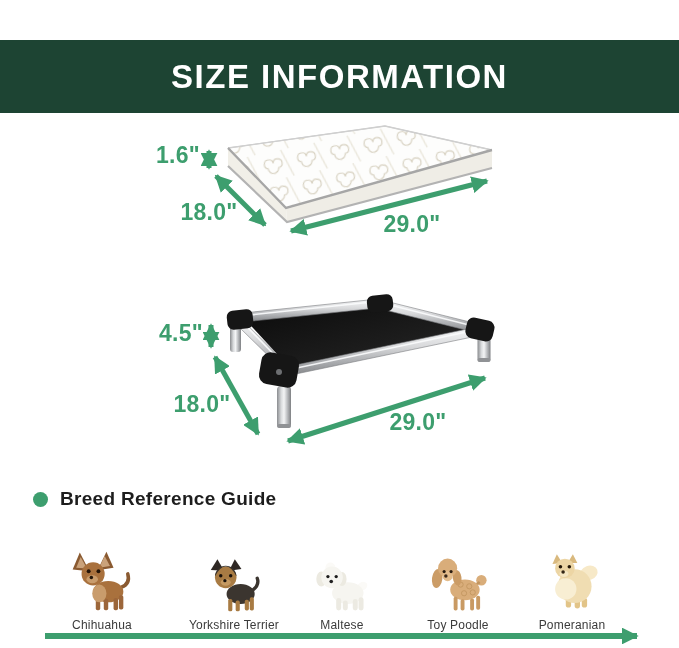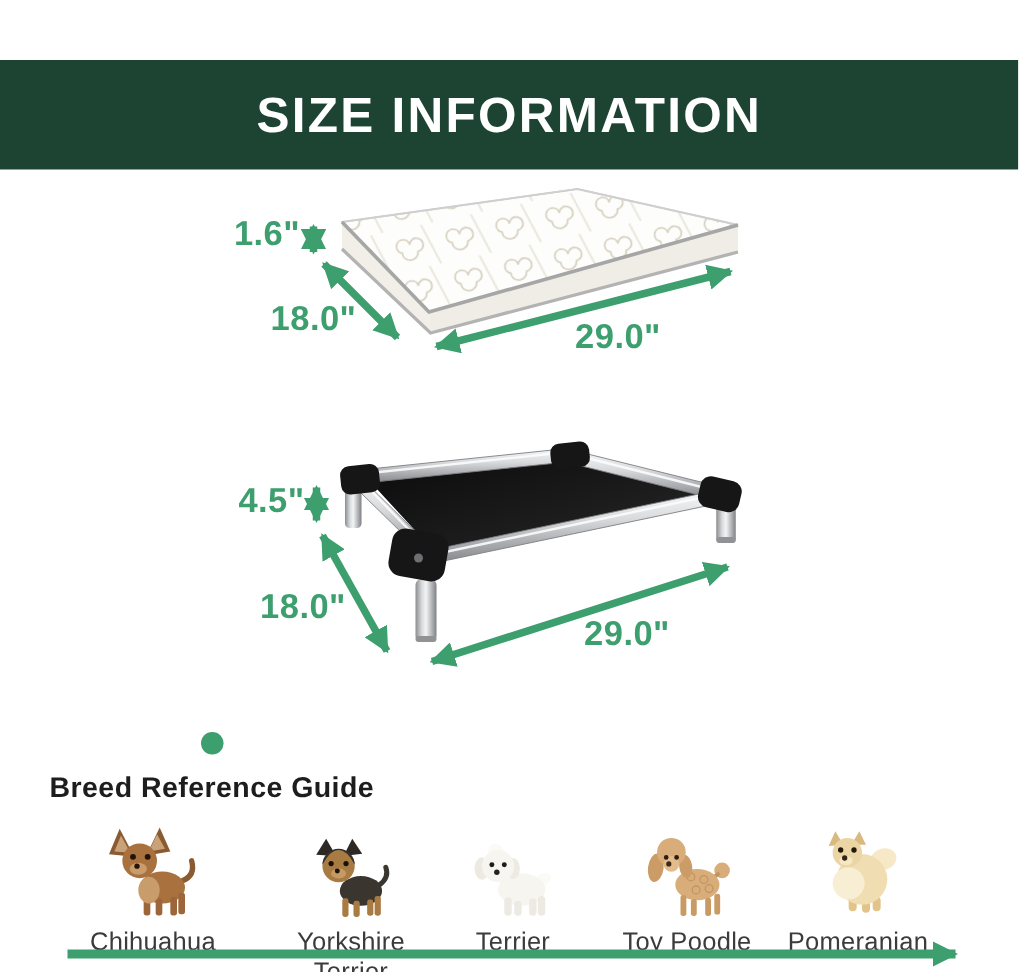--- a/index.html
+++ b/index.html
@@ -20,28 +20,28 @@
 
   .dim{position:absolute;color:var(--accent,#3d9e6e);font-weight:bold;font-size:23px;
        letter-spacing:.3px;white-space:nowrap;}
   .ta-r{text-align:right;} .ta-c{text-align:center;}
 
   .arrow{stroke:var(--accent,#3d9e6e);stroke-width:5;fill:none;}
   .arrow-thick{stroke:var(--accent,#3d9e6e);stroke-width:6;fill:none;}
   .ah{fill:var(--accent,#3d9e6e);}
 
   
-  .breed-head{position:absolute;top:488px;left:33px;display:flex;align-items:center;gap:12px;flex-direction:column;}
+  .breed-head{position:absolute;top:488px;left:33px;display:flex;align-items:center;gap:12px;}
   .dot{width:15px;height:15px;border-radius:50%;background:var(--accent,#3d9e6e);}
   .breed-head h2{margin:0;font-size:19px;font-weight:bold;color:var(--heading-text,#1d1d1d);
                  letter-spacing:.3px;}
 
   .dog-fig{position:absolute;top:543px;width:120px;margin:0;text-align:center;}
   .dog-art{height:70px;display:flex;align-items:flex-end;justify-content:center;}
-  .dog-fig figcaption{margin-top:5px;font-size:17px;color:var(--label-text,#3b3b3b);
+  .dog-fig figcaption{margin-top:5px;font-size:12px;color:var(--label-text,#3b3b3b);
                       letter-spacing:.2px;}
 
   .scale-arrow{position:absolute;top:626px;left:0;}
 </style>
 </head>
 <body>
 
 <div class="canvas">
 
   <svg width="0" height="0" style="position:absolute" aria-hidden="true">
@@ -207,21 +207,21 @@
         <rect x="65" y="51" width="6" height="16" rx="3" fill="#eceae2"></rect>
         <ellipse cx="20" cy="29" rx="6" ry="9" fill="#eceae1"></ellipse>
         <ellipse cx="45" cy="29" rx="5.5" ry="8.5" fill="#eceae1"></ellipse>
         <circle cx="31" cy="15" r="6" fill="#fbfaf7"></circle>
         <circle cx="33" cy="27" r="13" fill="#f6f5f0"></circle>
         <circle cx="28" cy="26" r="2" fill="#1c1c1c"></circle>
           <circle cx="38" cy="26" r="2" fill="#1c1c1c"></circle>
         <circle cx="32" cy="32" r="2.2" fill="#222222"></circle>
       </svg>
     </div>
-    <figcaption>Terrier</figcaption>
+    <figcaption>Maltese</figcaption>
   </figure>
 
   <figure class="dog-fig" style="left:512px;">
     <div class="dog-art">
       <svg width="80" height="66" viewBox="0 0 90 70">
         <ellipse cx="64" cy="27" rx="10" ry="8" fill="#f7e9c8" transform="rotate(-20 64 27)"></ellipse>
         <rect x="38" y="54" width="6" height="12" rx="3" fill="#e2c488"></rect>
         <rect x="48" y="57" width="6" height="10" rx="3" fill="#e2c488"></rect>
         <rect x="56" y="55" width="6" height="11" rx="3" fill="#e2c488"></rect>
         <circle cx="48" cy="42" r="19" fill="#f0ddb2"></circle>

